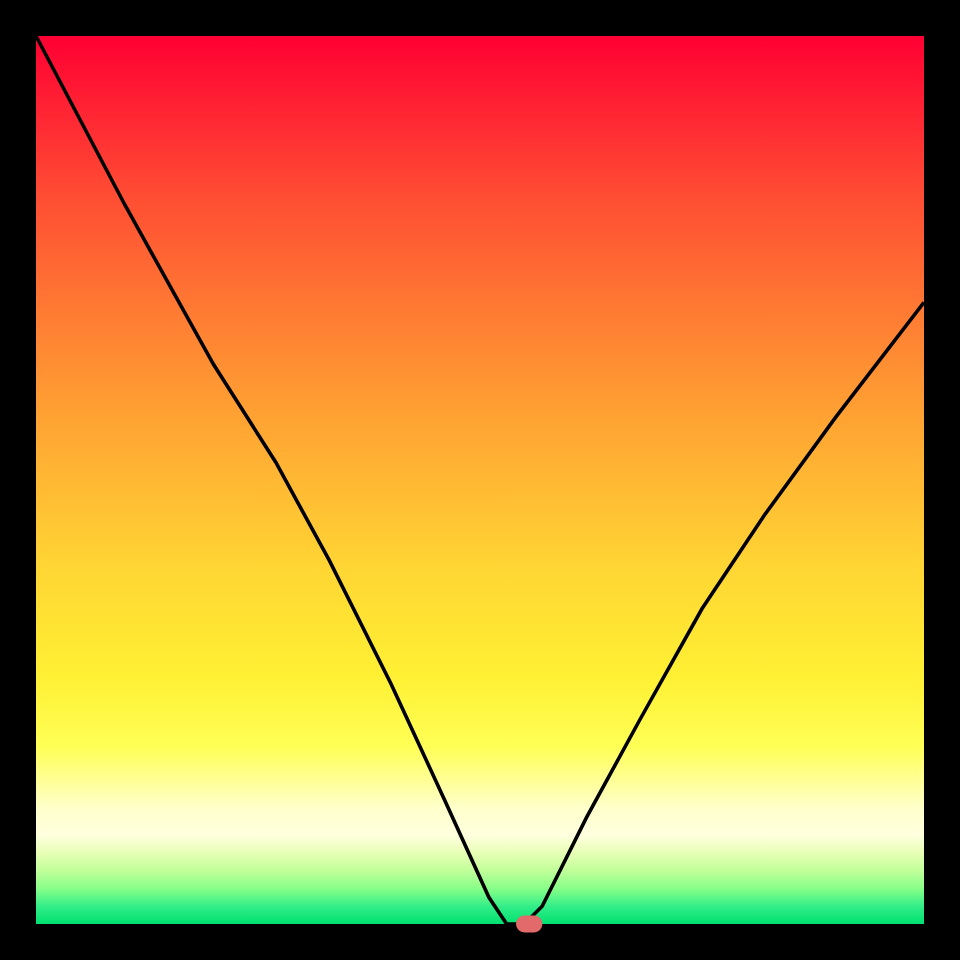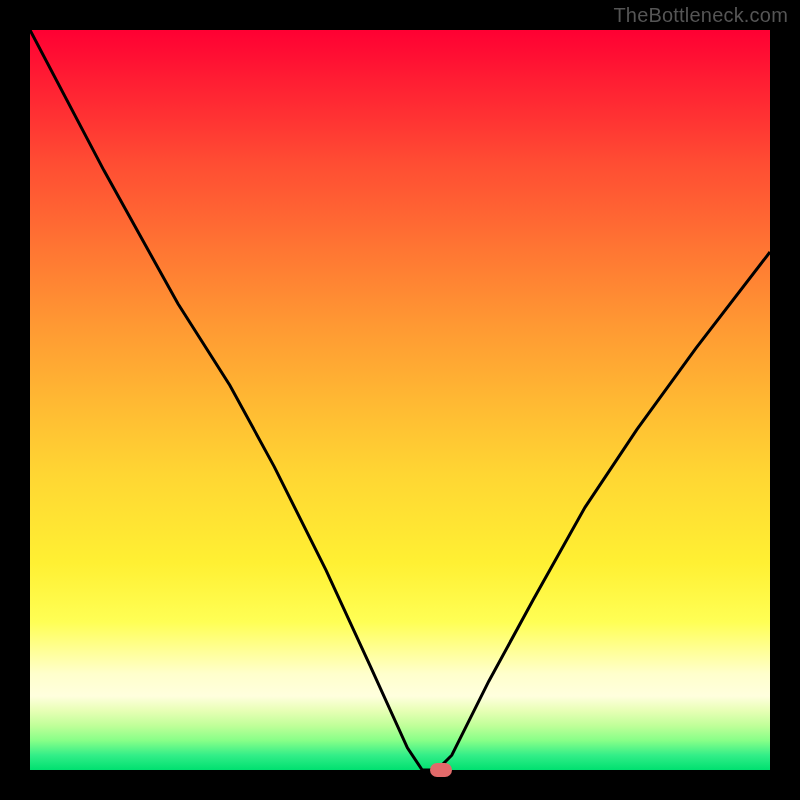--- a/index.html
+++ b/index.html
@@ -69,21 +69,20 @@
     height: 14px;
     border-radius: 7px;
     transform: translate(-50%, -50%);
   }
 </style>
 </head>
 <body>
 
 <div class="frame">
 
-  <div class="watermark">TheBottleneck.com</div>
 
   <div class="plot-area">
 
     <svg class="curve" viewBox="0 0 740 740" preserveAspectRatio="none">
       <path id="curve-path" fill="none" stroke-width="3" stroke="#000000" d="M0.0 0.0 L74.0 140.6 L148.0 273.8 L199.8 355.2 L244.2 436.6 L296.0 540.2 L340.4 636.4 L377.4 717.8 L392.2 740.0 L407.0 740.0 L421.8 725.2 L458.8 651.2 L503.2 569.8 L555.0 477.3 L606.8 399.6 L666.0 318.2 L740.0 222.0"></path>
     </svg>
 
     <div id="marker" class="marker" style="background: rgb(226, 106, 106); left: 410.7px; top: 740px;"></div>
 
   </div>

